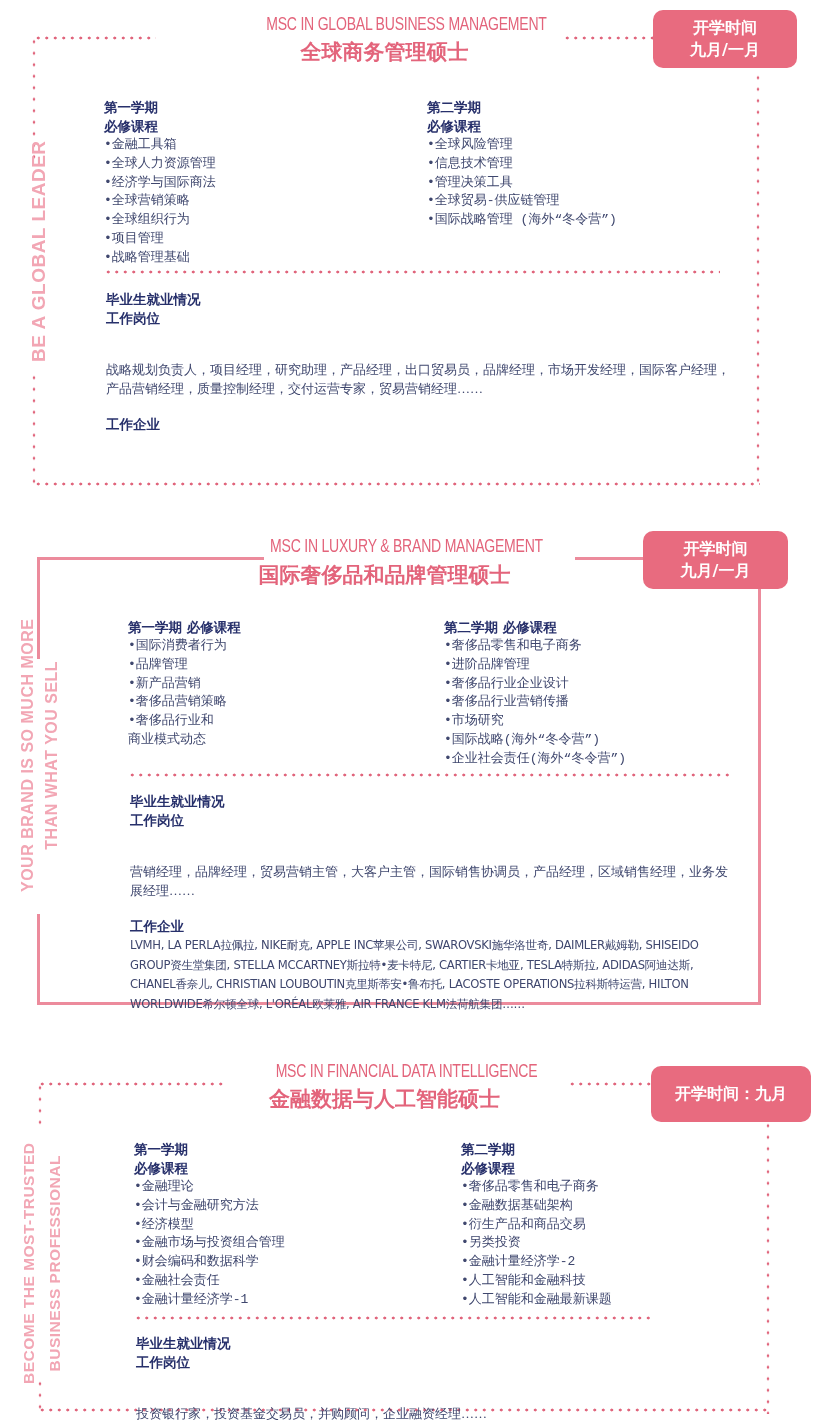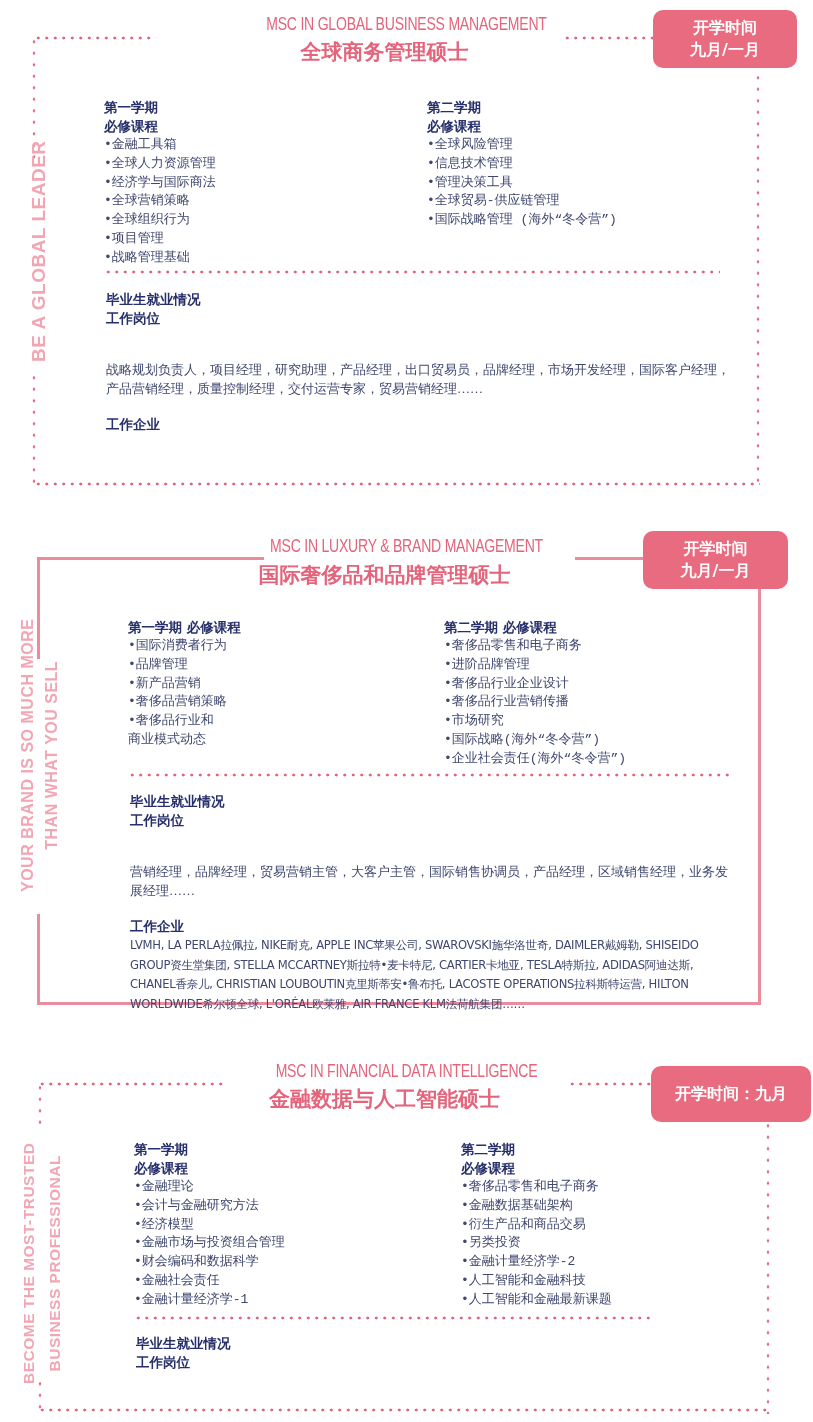--- a/index.html
+++ b/index.html
@@ -187,14 +187,15 @@
     <div class="item">•金融计量经济学-2</div>
     <div class="item">•人工智能和金融科技</div>
     <div class="item">•人工智能和金融最新课题</div>
   </div>
 
   <div class="dot-h" style="left:134px; top:1316px; width:520px;"></div>
 
   <div class="col" style="left:136px; top:1334px; width:600px;">
     <div class="head">毕业生就业情况</div>
     <div class="head">工作岗位</div>
+    <div class="para">投资银行家，投资基金交易员，并购顾问，企业融资经理……</div>
   </div>
 </section>
 
 </body></html>

